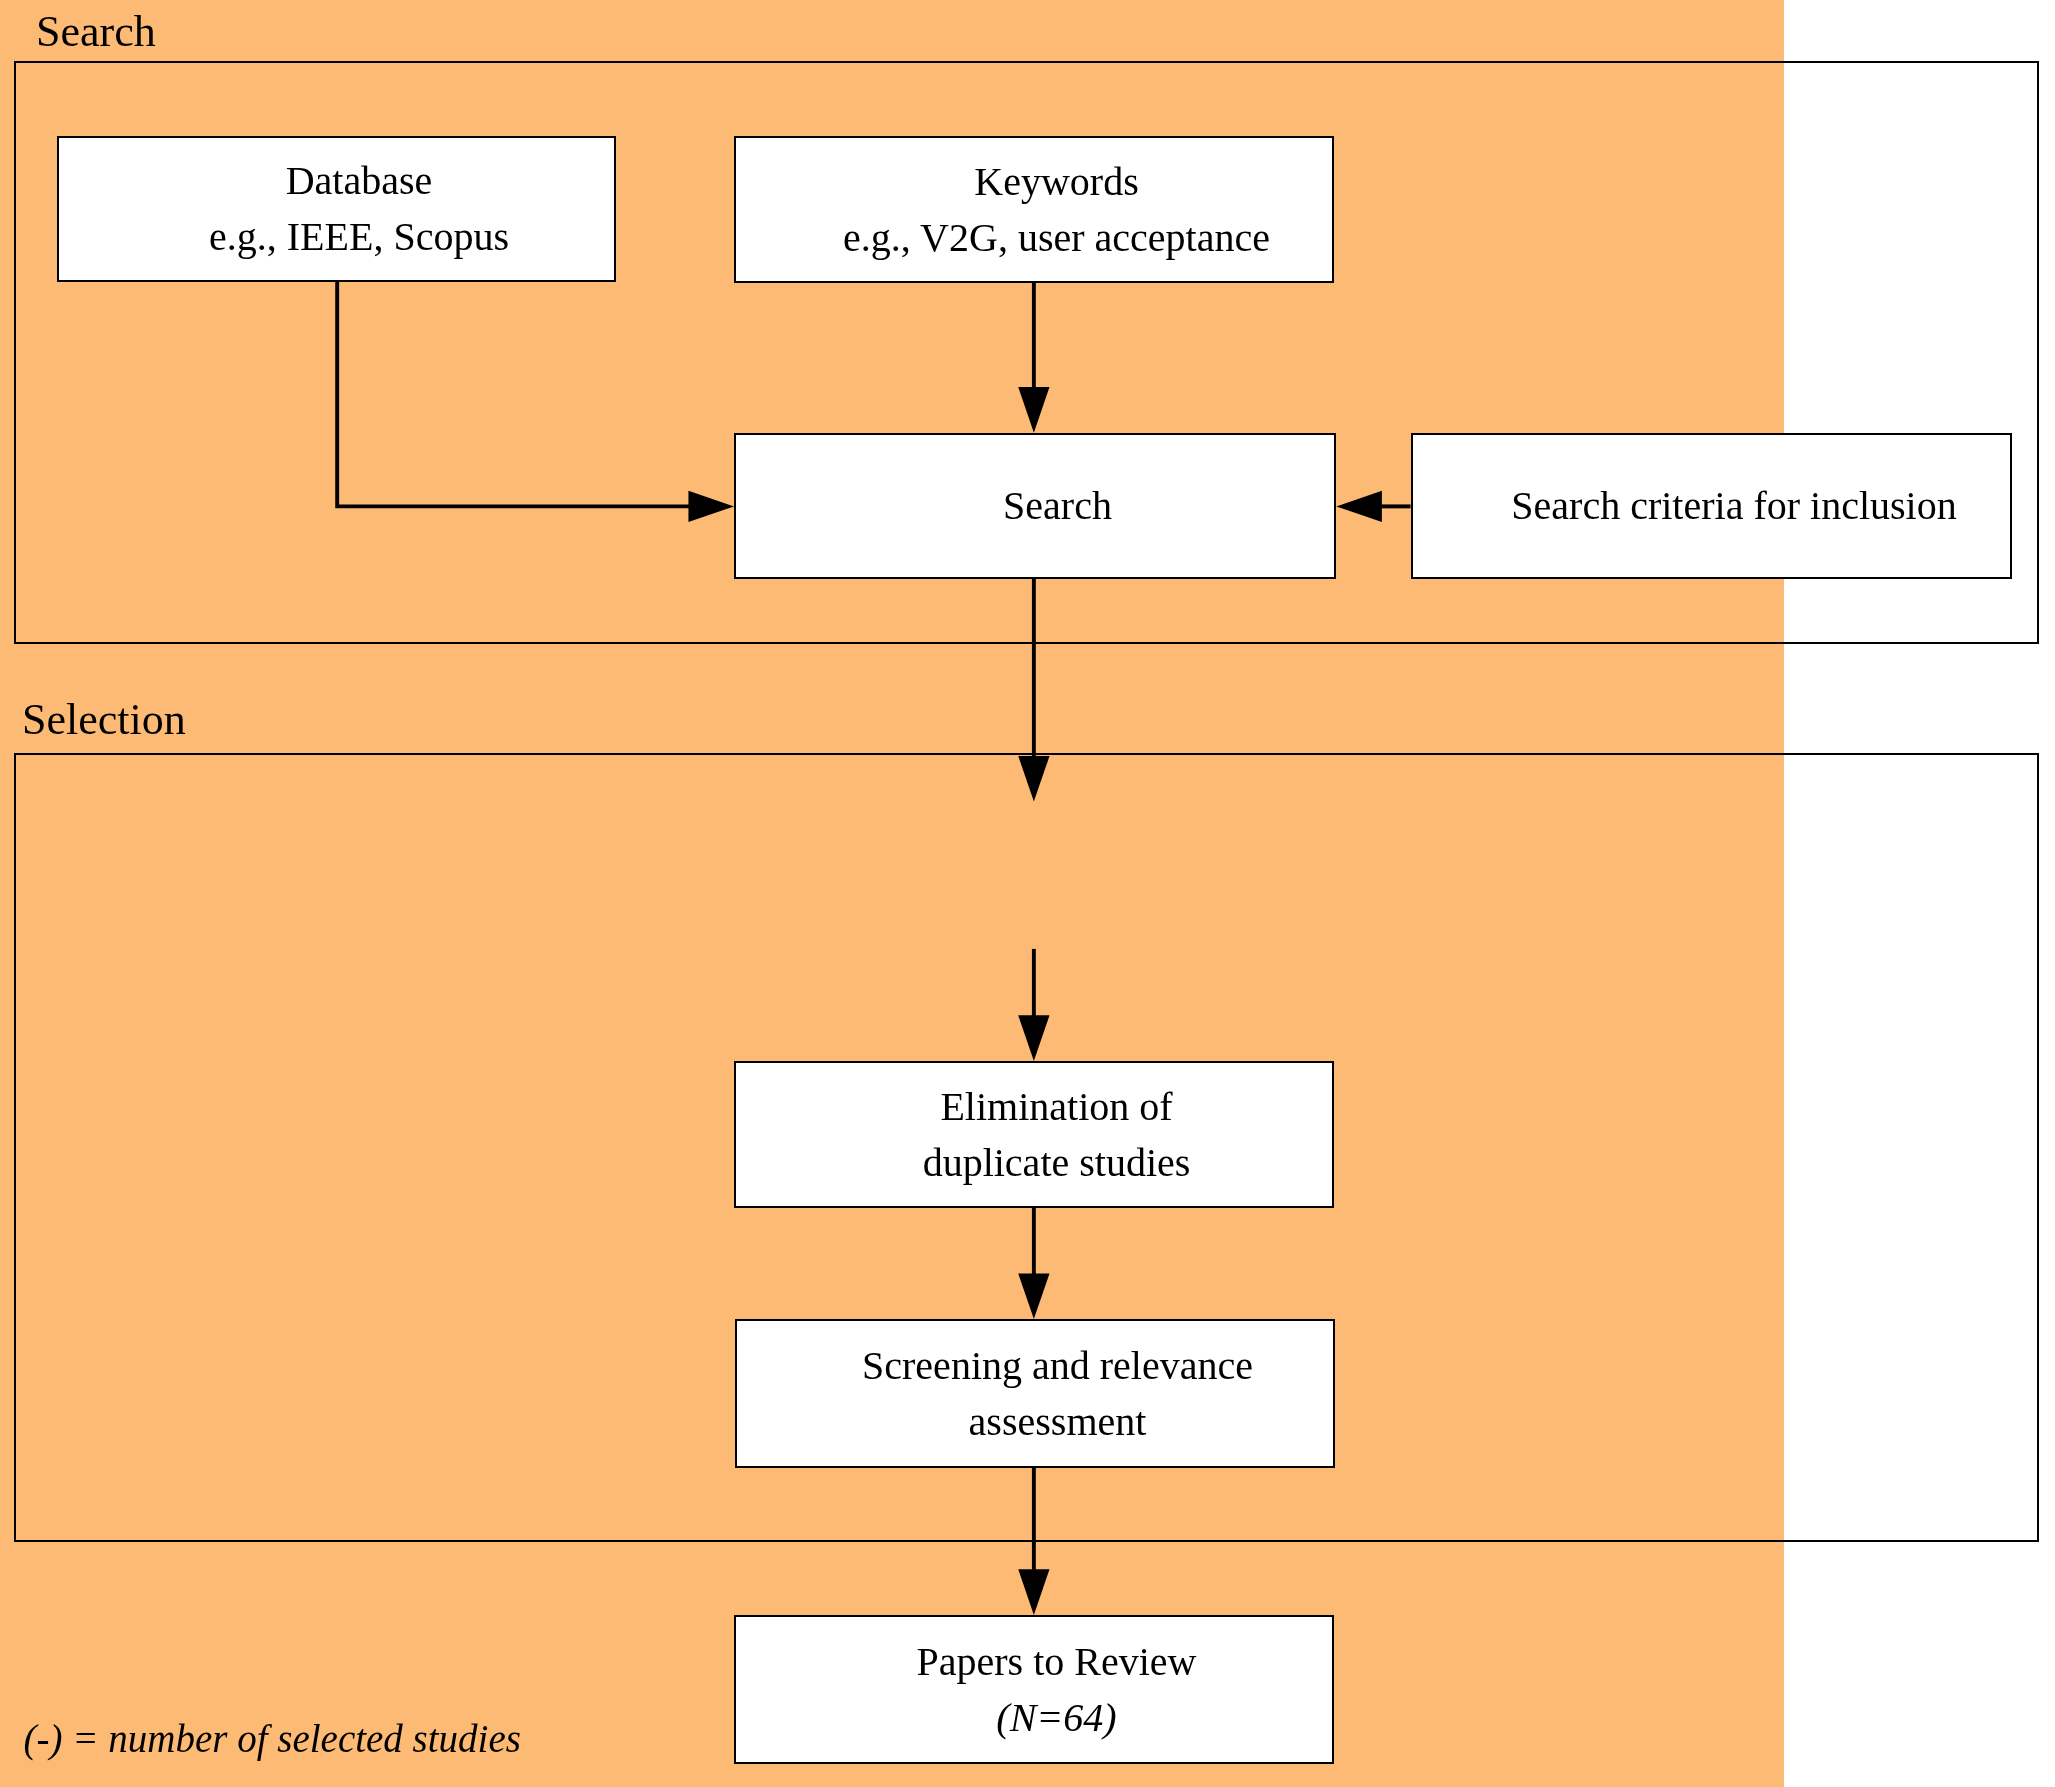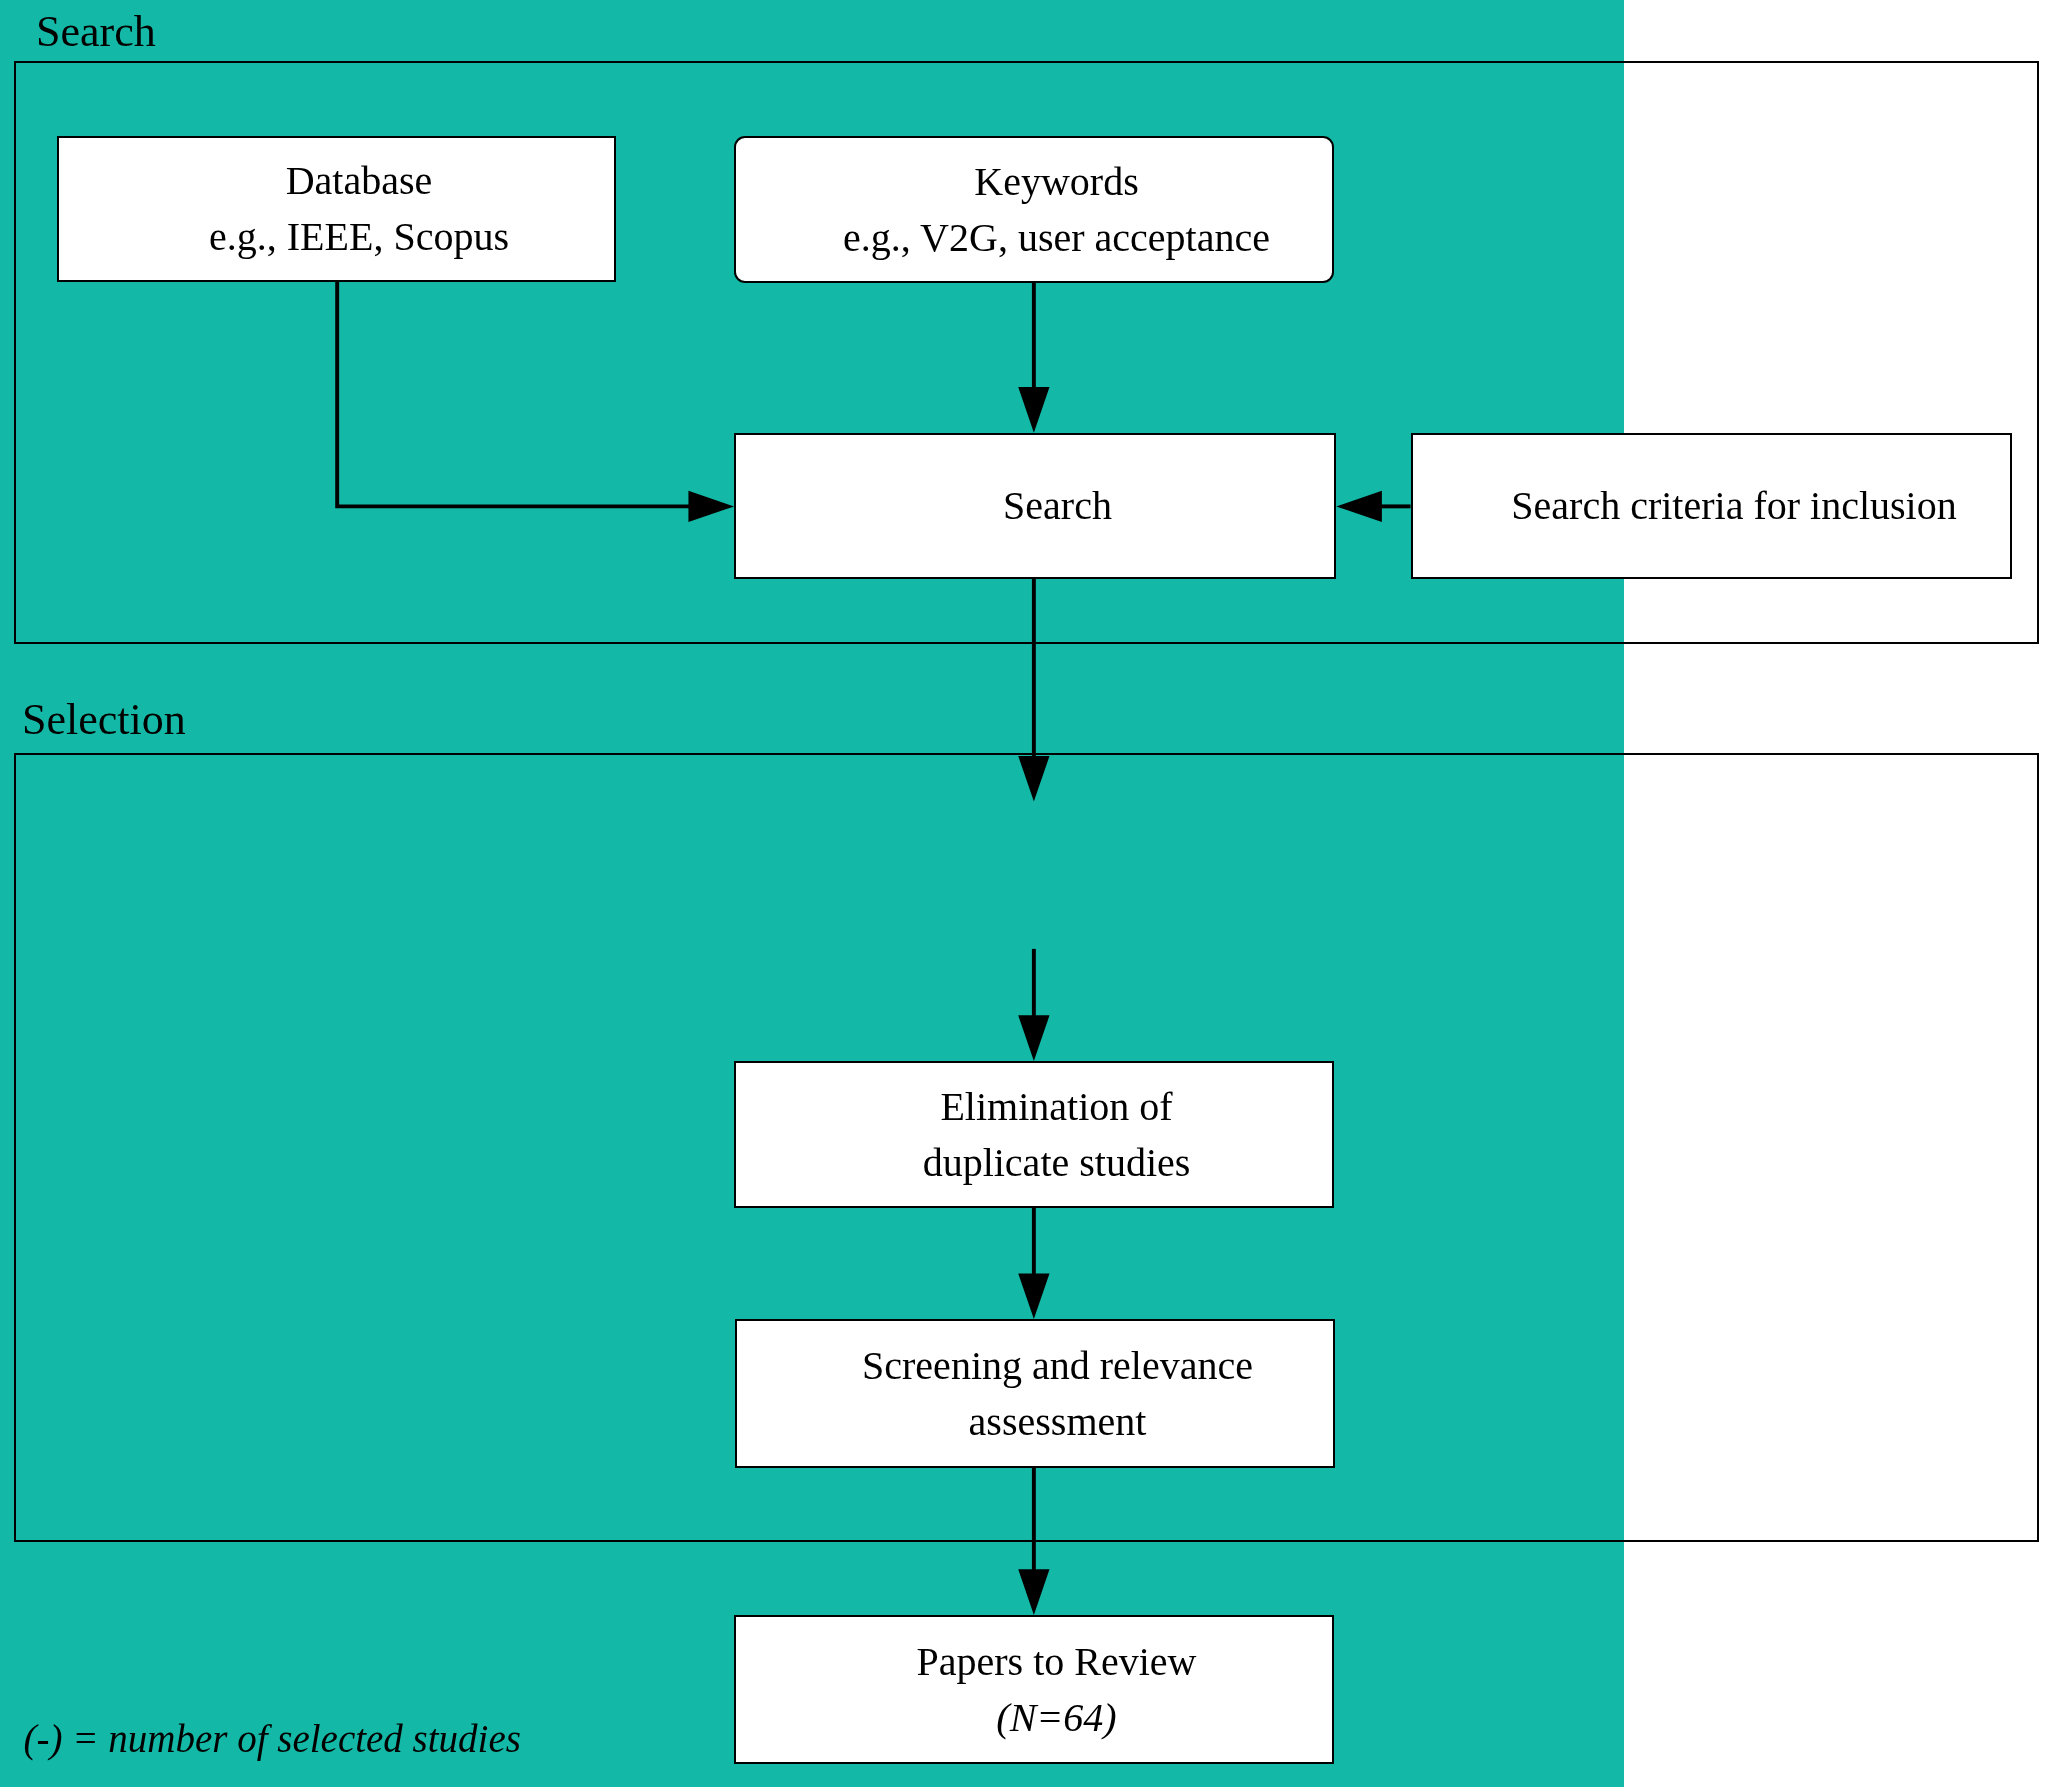--- a/index.html
+++ b/index.html
@@ -1,20 +1,20 @@
 <!DOCTYPE html>
 <html style="font-size:10.4px"><head>
 <meta charset="utf-8">
 <style>
   html, body { margin: 0; padding: 0; background: #ffffff; }
   #stage {
     position: relative;
-    width: 1624px;
+    width: 1784px;
     height: 1787px;
-    background: #14b8a6;
+    background: #fdba74;
     font-family: "Liberation Serif", "DejaVu Serif", serif;
     color: #000000;
   }
   .section-label {
     position: absolute;
     font-size: 44px;
     line-height: 47px;
     white-space: nowrap;
   }
   .container {
@@ -66,21 +66,21 @@
   <div class="container" style="left:14.3px; top:61px; width:2025px; height:583px;"></div>
 
   <div class="section-label" style="left:22px; top:696px;text-align:center;">Selection</div>
   <div class="container" style="left:14.3px; top:753px; width:2025px; height:789px;"></div>
 
   <div class="node" style="left:57px; top:136px; width:559px; height:146px;">
     <span>Database</span>
     <span>e.g., IEEE, Scopus</span>
   </div>
 
-  <div class="node" style="left:734px; top:136px; width:600px; height:147px;border-radius:11px;">
+  <div class="node" style="left:734px; top:136px; width:600px; height:147px;">
     <span>Keywords</span>
     <span>e.g., V2G, user acceptance</span>
   </div>
 
   <div class="node" style="left:734px; top:433px; width:602px; height:146px;">
     <span>Search</span>
   </div>
 
   <div class="node" style="left:1411px; top:433px; width:601px; height:146px;">
     <span>Search criteria for inclusion</span>

